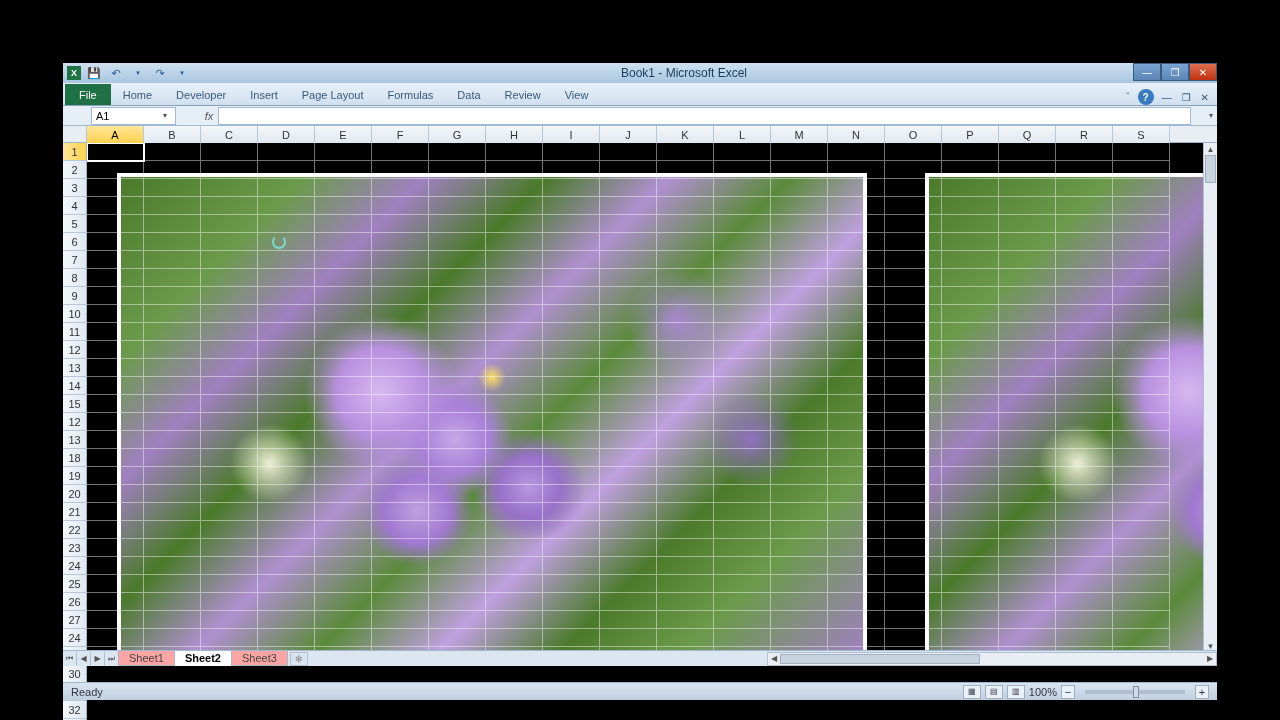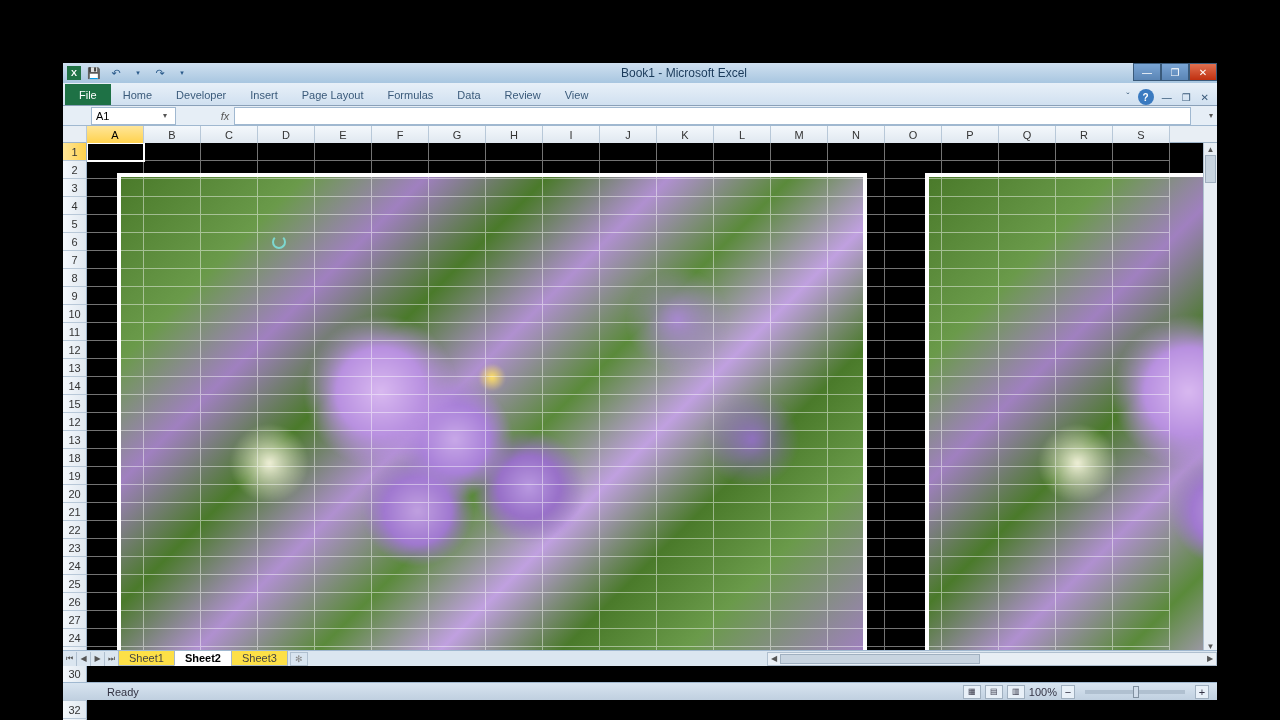--- a/index.html
+++ b/index.html
@@ -22,21 +22,21 @@
 .file-tab { background: #1e7145; color: #fff; padding: 4px 14px; font-size: 11px; height: 21px; display: flex; align-items: center; margin-left: 2px; }
 .tab { padding: 4px 12px; font-size: 11px; color: #3a5a7a; height: 21px; display: flex; align-items: center; cursor: pointer; }
 .ribbon-right { margin-left: auto; display: flex; align-items: center; gap: 6px; padding-right: 6px; }
 .help-icon { width: 16px; height: 16px; background: #3a7ac0; border-radius: 50%; color: #fff; display: flex; align-items: center; justify-content: center; font-size: 10px; font-weight: bold; }
 .ribbon-small-btn { font-size: 10px; color: #3a5a7a; padding: 0 2px; }
 
 
 .formula-row { height: 20px; background: #e6eef6; display: flex; align-items: center; border-bottom: 1px solid #a0b8d0; }
 .name-box { width: 85px; height: 18px; background: #fff; border: 1px solid #a0b8d0; margin-left: 28px; display: flex; align-items: center; padding: 0 4px; font-size: 11px; }
 .name-dd { width: 12px; text-align: center; color: #555; font-size: 8px; margin-left: auto; }
-.fx-btn { width: 18px; height: 18px; display: flex; align-items: center; justify-content: center; font-style: italic; font-size: 11px; color: #555; margin-left: 40px; }
+.fx-btn { width: 18px; height: 18px; display: flex; align-items: center; justify-content: center; font-style: italic; font-size: 11px; color: #555; margin-left: 24px; }
 .formula-input { flex: 1; height: 18px; background: #fff; border: 1px solid #a0b8d0; margin-right: 14px; }
 .formula-expand { width: 12px; font-size: 8px; color: #555; text-align: center; }
 
 
 .grid-area { position: absolute; top: 63px; bottom: 20px; left: 63px; right: 63px; background: #000; }
 
 
 .col-headers { height: 17px; display: flex; background: #e8eef4; border-bottom: 1px solid #9fb4c9; position: relative; }
 .corner { width: 24px; height: 17px; background: #e8eef4; border-right: 1px solid #b8c8d8; border-bottom: 1px solid #9fb4c9; }
 .col-head { width: 57px; height: 17px; display: flex; align-items: center; justify-content: center; font-size: 11px; color: #333; border-right: 1px solid #b8c8d8; background: linear-gradient(#f4f8fc, #e0e8f0); }
@@ -70,30 +70,30 @@
 
 .vscroll { position: absolute; top: 17px; right: 0; width: 14px; bottom: 14px; background: #e8eef4; border-left: 1px solid #b0c0d0; }
 .vscroll .thumb { position: absolute; top: 12px; left: 1px; right: 1px; height: 28px; background: #c8d4e0; border: 1px solid #a0b0c0; }
 .vscroll .arrow { height: 12px; display:flex; align-items:center; justify-content:center; font-size:8px; color:#555; }
 .vscroll .arrow.down { position:absolute; bottom:0; left:0; right:0; }
 
 
 .sheet-row { position: absolute; bottom: 14px; left: 0; right: 0; height: 16px; background: #dbe6f0; display: flex; align-items: center; border-top: 1px solid #a0b8d0; }
 .sheet-nav { display: flex; }
 .sheet-nav-btn { width: 14px; height: 14px; display: flex; align-items: center; justify-content: center; font-size: 8px; color: #555; border-right: 1px solid #b0c0d0; }
-.sheet-tab { padding: 1px 10px; font-size: 11px; background: #fde047; border: 1px solid #a8b8c8; border-top: none; color: #444; margin-left: -1px; }
+.sheet-tab { padding: 1px 10px; font-size: 11px; background: #fca5a5; border: 1px solid #a8b8c8; border-top: none; color: #444; margin-left: -1px; }
 .sheet-tab.active { background: #fff; font-weight: bold; color: #000; border-bottom-color: #fff; }
 .sheet-new { width: 18px; height: 14px; background: #d8e4f0; margin-left: 2px; border: 1px solid #b0c0d0; display:flex; align-items:center; justify-content:center; font-size:9px; color:#888; }
 .hscroll { margin-left: auto; width: 450px; height: 14px; background: #e8eef4; border: 1px solid #b0c0d0; display: flex; align-items: center; position: relative; }
 .hscroll .arrow { width: 12px; text-align:center; font-size:8px; color:#555; }
 .hscroll .track { flex:1; position:relative; height:100%; }
 .hscroll .thumb { position:absolute; top:1px; bottom:1px; left:0; width:200px; background:#c8d4e0; border:1px solid #a0b0c0; }
 
 
-.statusbar { position: absolute; bottom: 0; left: 0; right: 0; height: 18px; background: linear-gradient(#d8e4f0, #c0d0e0); display: flex; align-items: center; font-size: 11px; color: #334; border-top: 1px solid #a0b8d0; padding-left: 36px; }
+.statusbar { position: absolute; bottom: 0; left: 0; right: 0; height: 18px; background: linear-gradient(#d8e4f0, #c0d0e0); display: flex; align-items: center; font-size: 11px; color: #334; border-top: 1px solid #a0b8d0; }
 .status-text { padding-left: 8px; }
 .status-right { margin-left: auto; display: flex; align-items: center; gap: 4px; padding-right: 8px; }
 .view-btn { width: 18px; height: 14px; border: 1px solid #a0b0c0; background: #e8f0f8; display:flex; align-items:center; justify-content:center; font-size:8px; }
 .zoom-slider { width: 100px; height: 4px; background: #b0c0d0; position: relative; margin: 0 6px; }
 .zoom-slider .tick { position:absolute; left:50%; top:-2px; width:1px; height:8px; background:#889; }
 .zoom-slider .handle { position:absolute; left:48px; top:-4px; width:6px; height:12px; background:#d0dcea; border:1px solid #8090a0; }
 
 
 .spinner { position: absolute; width: 14px; height: 14px; border: 2px solid #7dd8d0; border-top-color: transparent; border-radius: 50%; }
 .letterbox-left { position:absolute; top:0; bottom:0; left:0; width:63px; background:#000; }

